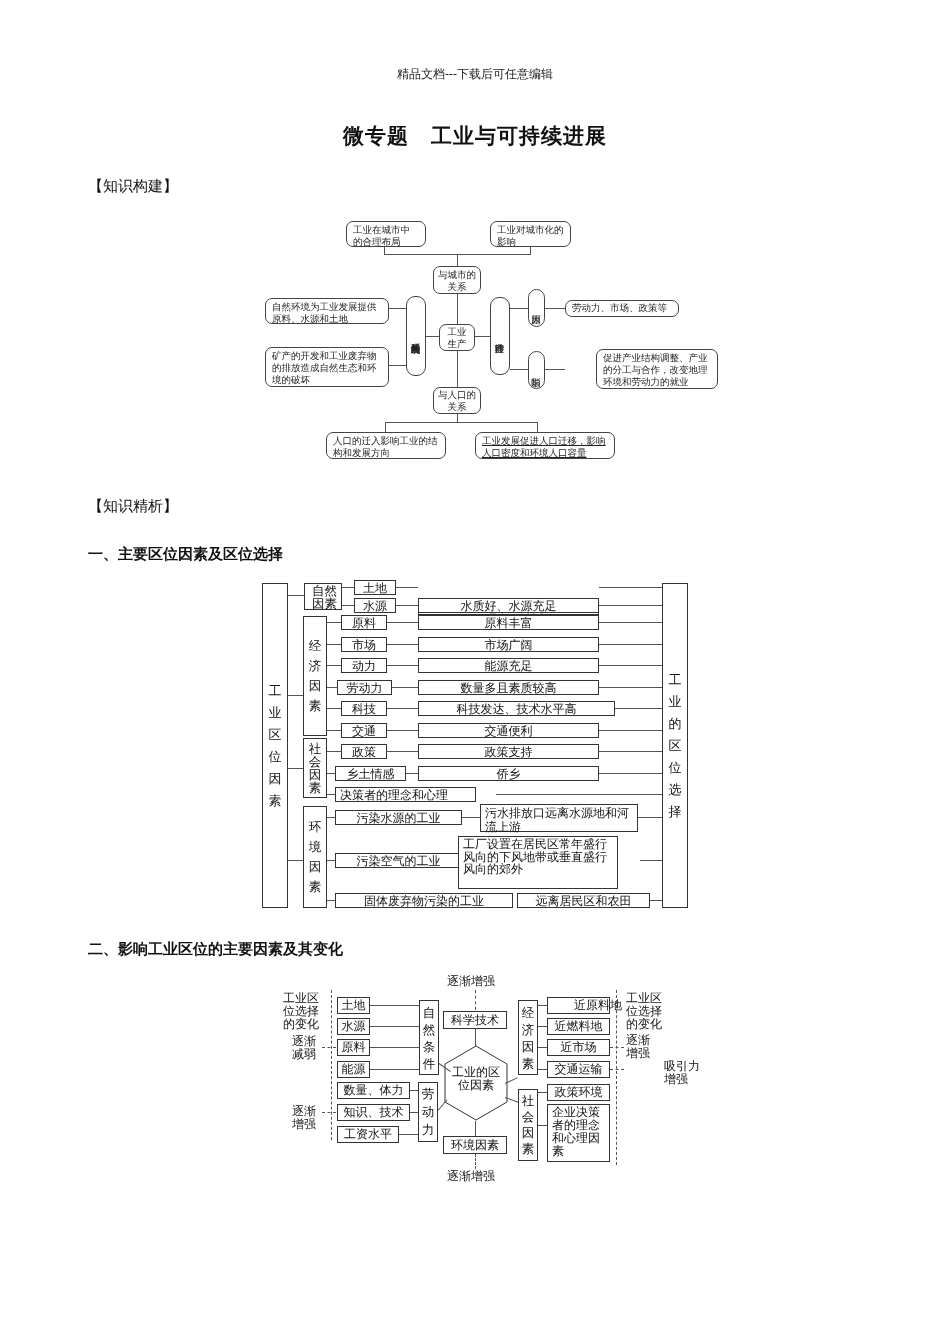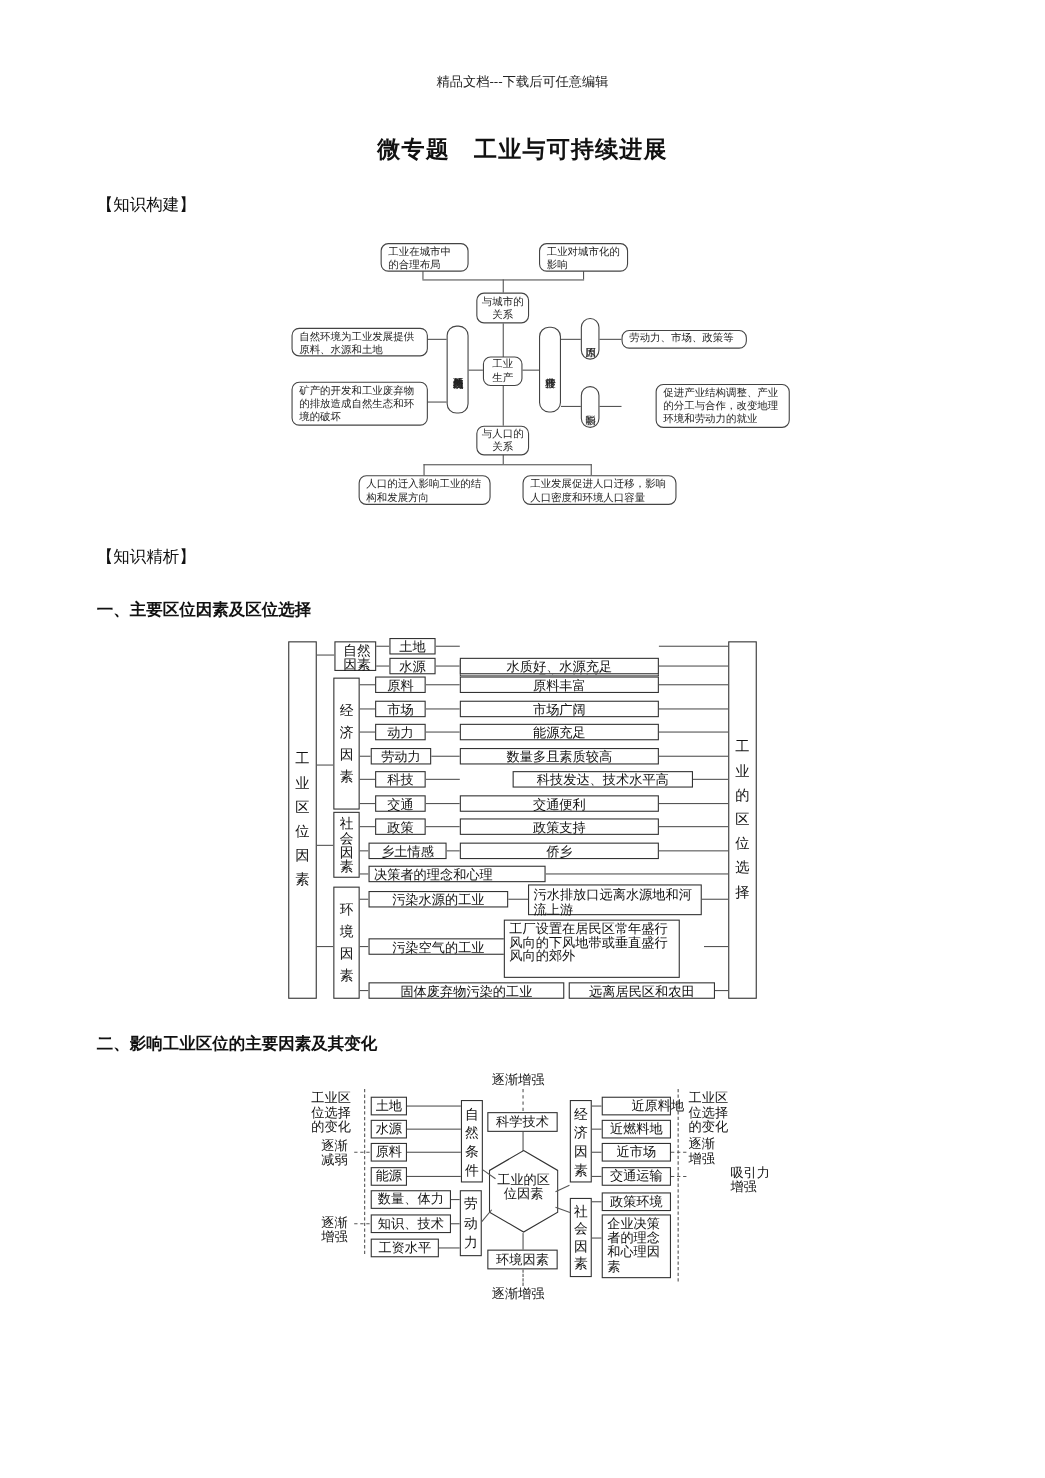--- a/index.html
+++ b/index.html
@@ -59,21 +59,21 @@
   <div class="rb" style="left:265px;top:347px;width:124px;height:40px;">矿产的开发和工业废弃物的排放造成自然生态和环境的破坏</div>
   <div class="rbv" style="left:406px;top:296px;width:20px;height:80px;">与自然环境的关系</div>
   <div class="rb" style="left:439px;top:324px;width:36px;height:27px;text-align:center;padding:1px 3px;">工业生产</div>
   <div class="rbv" style="left:490px;top:297px;width:20px;height:78px;">产业转移</div>
   <div class="rbv" style="left:528px;top:289px;width:17px;height:38px;">原因</div>
   <div class="rbv" style="left:528px;top:351px;width:17px;height:38px;">影响</div>
   <div class="rb" style="left:565px;top:300px;width:114px;height:17px;padding:1px 6px;">劳动力、市场、政策等</div>
   <div class="rb" style="left:565px;top:349px;width:122px;height:40px;margin-left:31px;">促进产业结构调整、产业的分工与合作，改变地理环境和劳动力的就业</div>
   <div class="rb" style="left:433px;top:387px;width:48px;height:27px;text-align:center;padding:1px 4px;">与人口的关系</div>
   <div class="rb" style="left:326px;top:432px;width:120px;height:27px;">人口的迁入影响工业的结构和发展方向</div>
-  <div class="rb" style="left:475px;top:432px;width:140px;height:27px;">工业发展促进人口迁移，影响人口密度和环境人口容量</div>
+  <div class="rb" style="left:475px;top:432px;width:140px;height:27px;text-decoration:underline;">工业发展促进人口迁移，影响人口密度和环境人口容量</div>
 </div>
 
 <div>
   <div class="sbv" style="left:262px;top:583px;width:26px;height:325px;line-height:22px;font-size:13px;">
       <span>工业区位因素</span>
     </div>
   <div class="sbv" style="left:662px;top:583px;width:26px;height:325px;line-height:22px;font-size:13px;">
       <span>工业的区位选择</span>
     </div>
 
@@ -140,32 +140,32 @@
   <div class="sb" style="left:354px;top:580px;width:42px;height:15px;">土地</div>
   <div class="sb" style="left:354px;top:598px;width:42px;height:15px;">水源</div>
   <div class="sb" style="left:341px;top:615px;width:46px;height:15px;">原料</div>
   <div class="sb" style="left:341px;top:637px;width:46px;height:15px;">市场</div>
   <div class="sb" style="left:341px;top:658px;width:46px;height:15px;">动力</div>
   <div class="sb" style="left:337px;top:680px;width:55px;height:15px;">劳动力</div>
   <div class="sb" style="left:341px;top:701px;width:46px;height:15px;">科技</div>
   <div class="sb" style="left:341px;top:723px;width:46px;height:15px;">交通</div>
   <div class="sb" style="left:341px;top:744px;width:46px;height:15px;">政策</div>
   <div class="sb" style="left:335px;top:766px;width:71px;height:15px;">乡土情感</div>
-  <div class="sb" style="left:335px;top:787px;width:161px;height:15px;text-align:left;padding-left:4px;">决策者的理念和心理</div>
+  <div class="sb" style="left:335px;top:787px;width:141px;height:15px;text-align:left;padding-left:4px;">决策者的理念和心理</div>
   <div class="sb" style="left:335px;top:810px;width:127px;height:15px;">污染水源的工业</div>
   <div class="sb" style="left:335px;top:853px;width:127px;height:15px;">污染空气的工业</div>
   <div class="sb" style="left:335px;top:893px;width:178px;height:15px;">固体废弃物污染的工业</div>
 
   <div class="sb" style="left:418px;top:580px;width:181px;height:15px;margin-top:20px;">土地平坦开阔</div>
   <div class="sb" style="left:418px;top:598px;width:181px;height:15px;">水质好、水源充足</div>
   <div class="sb" style="left:418px;top:615px;width:181px;height:15px;">原料丰富</div>
   <div class="sb" style="left:418px;top:637px;width:181px;height:15px;">市场广阔</div>
   <div class="sb" style="left:418px;top:658px;width:181px;height:15px;">能源充足</div>
   <div class="sb" style="left:418px;top:680px;width:181px;height:15px;">数量多且素质较高</div>
-  <div class="sb" style="left:418px;top:701px;width:164px;height:15px;margin-left:48px;">科技发达、技术水平高</div>
+  <div class="sb" style="left:418px;top:701px;width:197px;height:15px;">科技发达、技术水平高</div>
   <div class="sb" style="left:418px;top:723px;width:181px;height:15px;">交通便利</div>
   <div class="sb" style="left:418px;top:744px;width:181px;height:15px;">政策支持</div>
   <div class="sb" style="left:418px;top:766px;width:181px;height:15px;">侨乡</div>
   <div class="sb wrap" style="left:480px;top:804px;width:158px;height:28px;">污水排放口远离水源地和河流上游</div>
   <div class="sb wrap" style="left:458px;top:836px;width:160px;height:53px;line-height:12.5px;">工厂设置在居民区常年盛行风向的下风地带或垂直盛行风向的郊外</div>
   <div class="sb" style="left:517px;top:893px;width:133px;height:15px;">远离居民区和农田</div>
 </div>
 
 <div>
   <div class="lbl" style="left:447px;top:975px;">逐渐增强</div>

